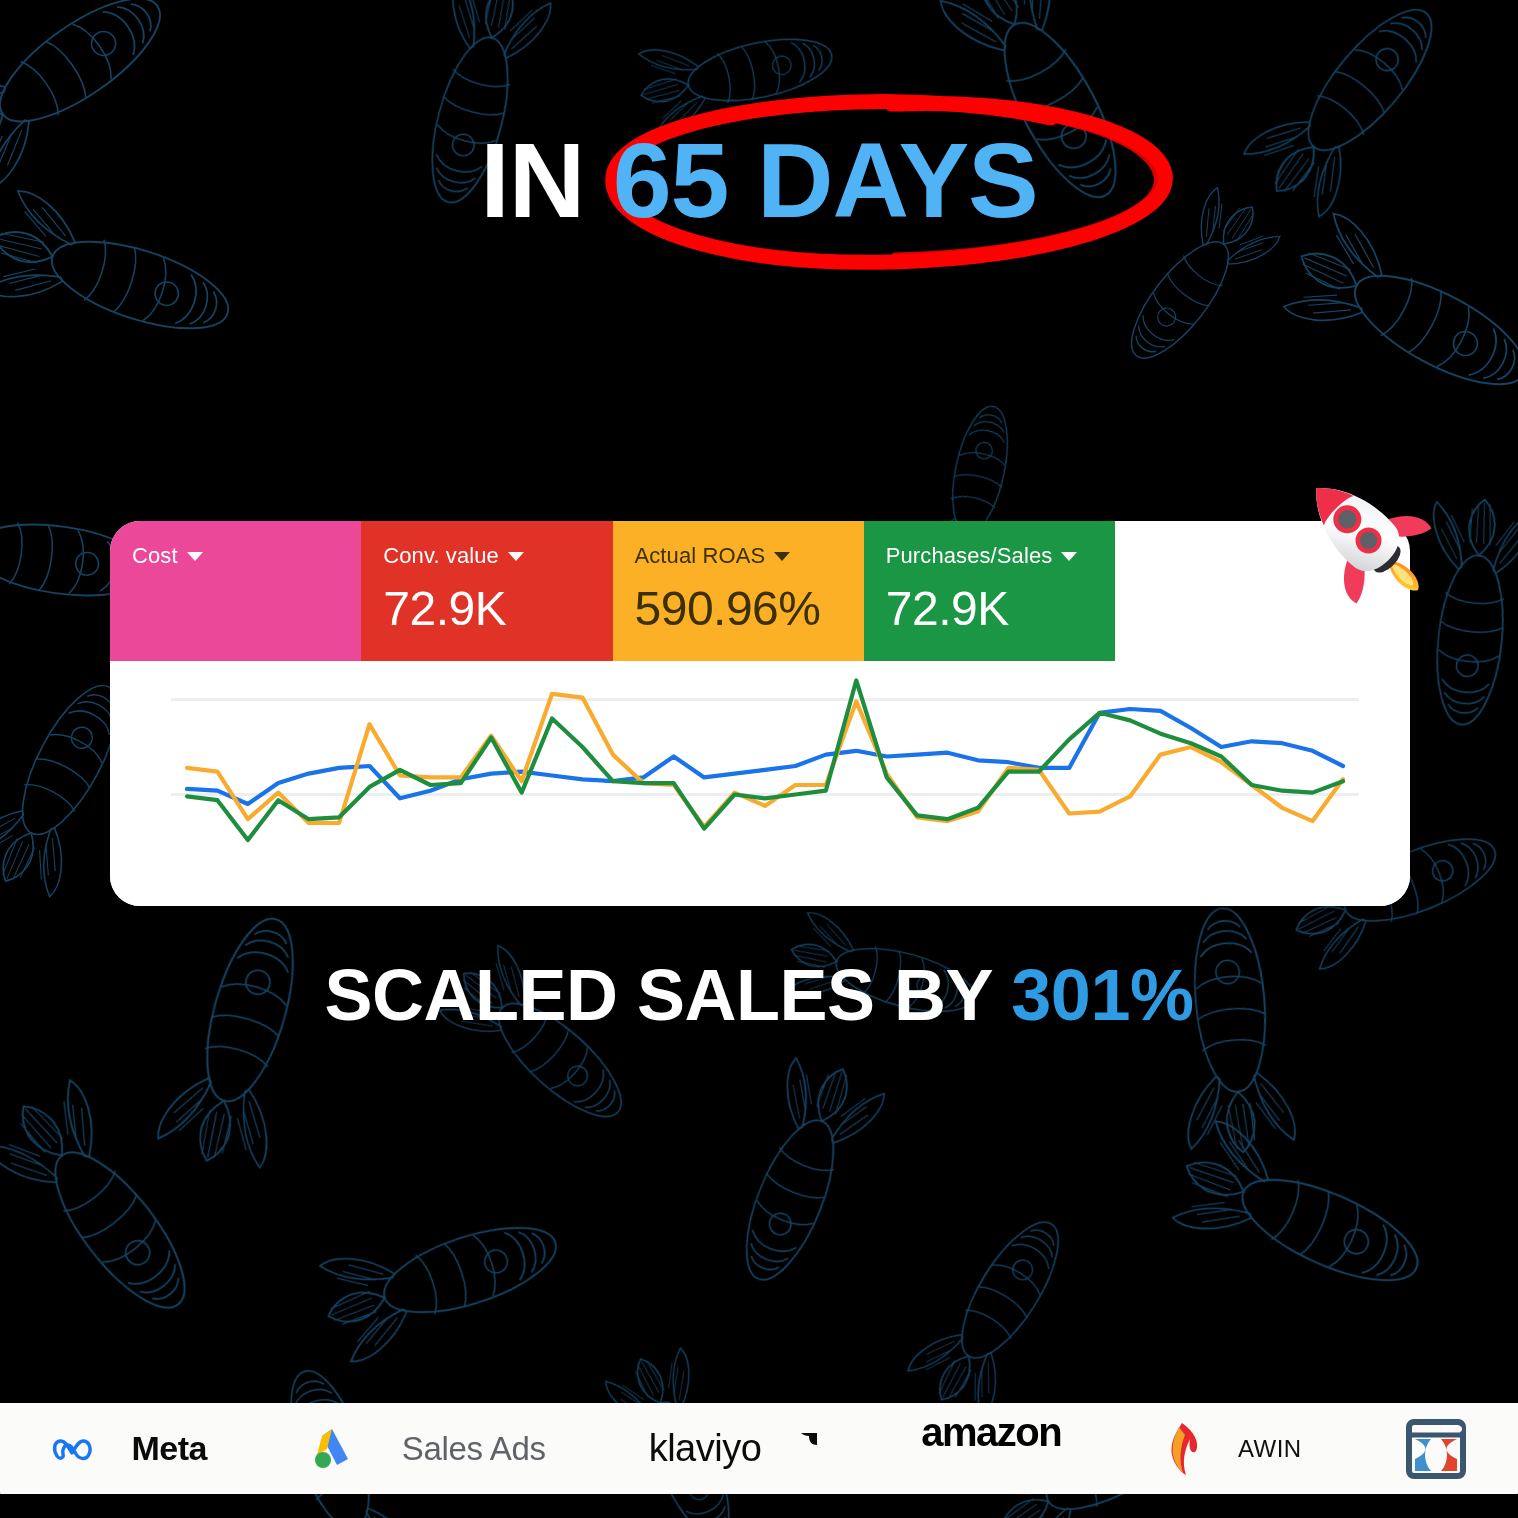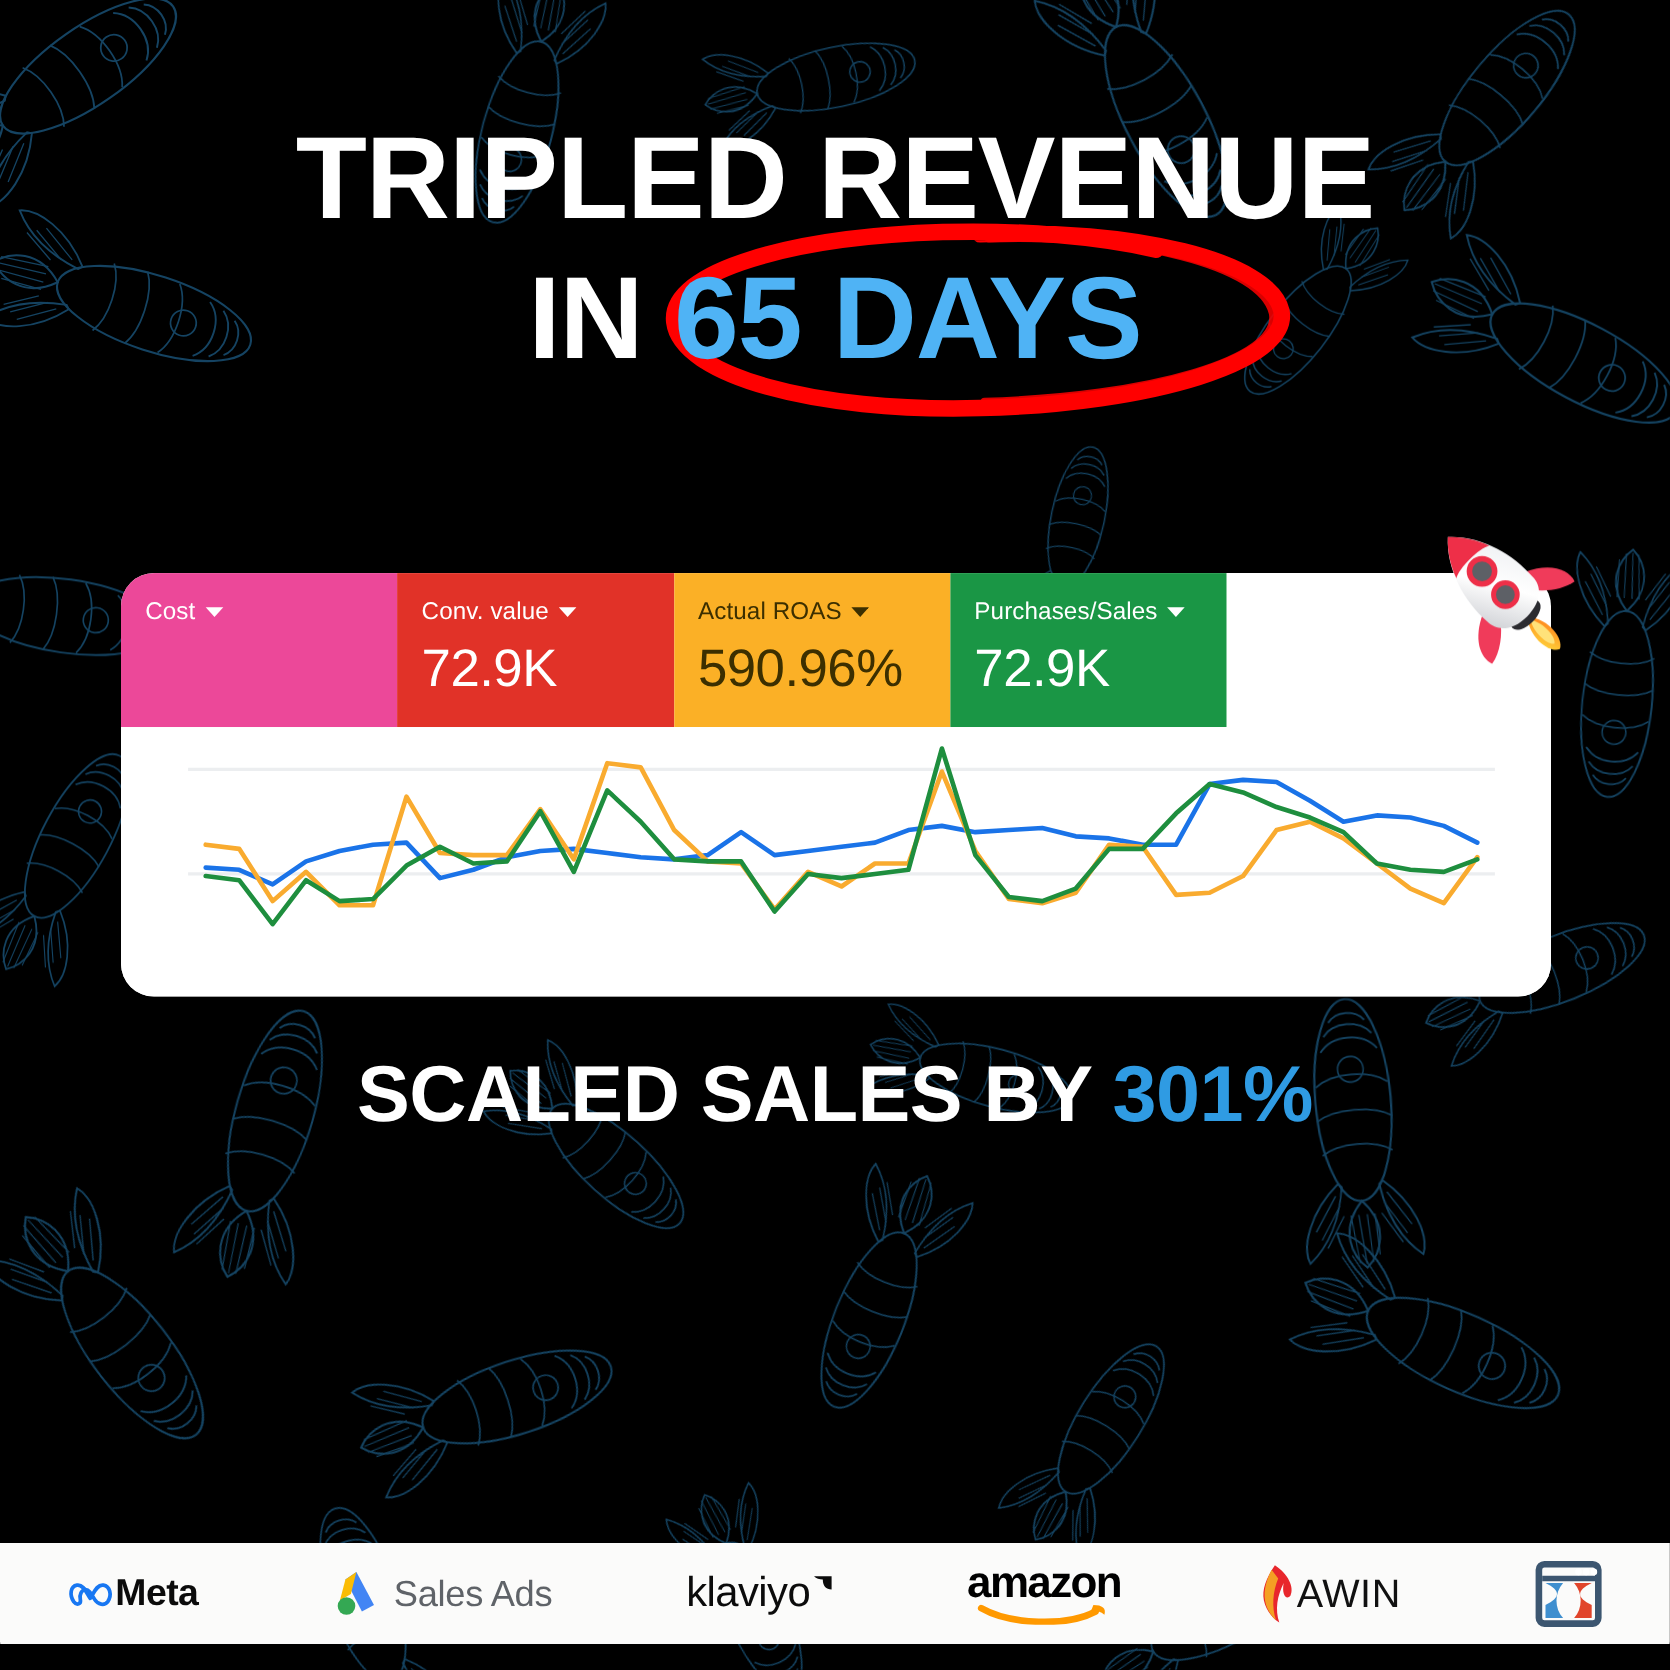--- a/index.html
+++ b/index.html
@@ -164,20 +164,21 @@
     display: flex;
     align-items: center;
     justify-content: space-around;
     z-index: 7;
   }
   .logo-item {
     display: flex;
     align-items: center;
     justify-content: center;
     height: 60px;
+    gap: 36px;
   }
   .logo-text {
     font-size: 34px;
     font-weight: 700;
     color: #0b0b0b;
     letter-spacing: -0.5px;
   }
   .logo-text-light {
     font-size: 33px;
     font-weight: 400;
@@ -185,21 +186,21 @@
     letter-spacing: -0.3px;
   }
   .klaviyo-text {
     font-family: Liberation Sans, sans-serif;
     font-size: 38px;
     font-weight: 400;
     color: #0b0b0b;
     letter-spacing: -0.5px;
   }
   .awin-text {
-    font-size: 36px;
+    font-size: 24px;
     font-weight: 400;
     color: #111;
     letter-spacing: 0.5px;
   }
   .amazon-text {
     font-size: 40px;
     font-weight: 700;
     color: #000;
     letter-spacing: -1.5px;
     line-height: 0.9;
@@ -260,21 +261,20 @@
       <use href="#rk" transform="translate(1330,1230) rotate(24) scale(0.8)"></use>
       <use href="#rk" transform="translate(330,1450) rotate(-108) scale(0.7)"></use>
       <use href="#rk" transform="translate(690,1470) rotate(66) scale(0.62)"></use>
       <use href="#rk" transform="translate(1120,1460) rotate(-30) scale(0.7)"></use>
       <use href="#rk" transform="translate(640,640) rotate(140) scale(0.5)"></use>
       <use href="#rk" transform="translate(980,470) rotate(-78) scale(0.55)"></use>
     </g>
   </svg>
 
   <div id="headline">
-    <div class="hl-line">TRIPLED REVENUE</div>
     <div class="hl-line" id="hl-line2">
       <svg id="circle-annotation" viewBox="0 0 580 178" width="580" height="178">
         <path d="M292 12 C 430 6, 556 36, 566 82 C 574 128, 448 166, 292 170
                  C 140 174, 20 140, 14 92 C 8 44, 126 14, 258 10
                  C 330 8, 400 14, 452 26" fill="none" stroke="#FF0000" stroke-width="15" stroke-linecap="round"></path>
         <path d="M300 16 C 432 12, 548 40, 558 84 C 566 126, 444 160, 296 164" fill="none" stroke="#FF0000" stroke-width="7" stroke-linecap="round" opacity="0.85"></path>
       </svg>
       <span>IN </span><span class="hl-highlight">65 DAYS</span>
     </div>
   </div>

